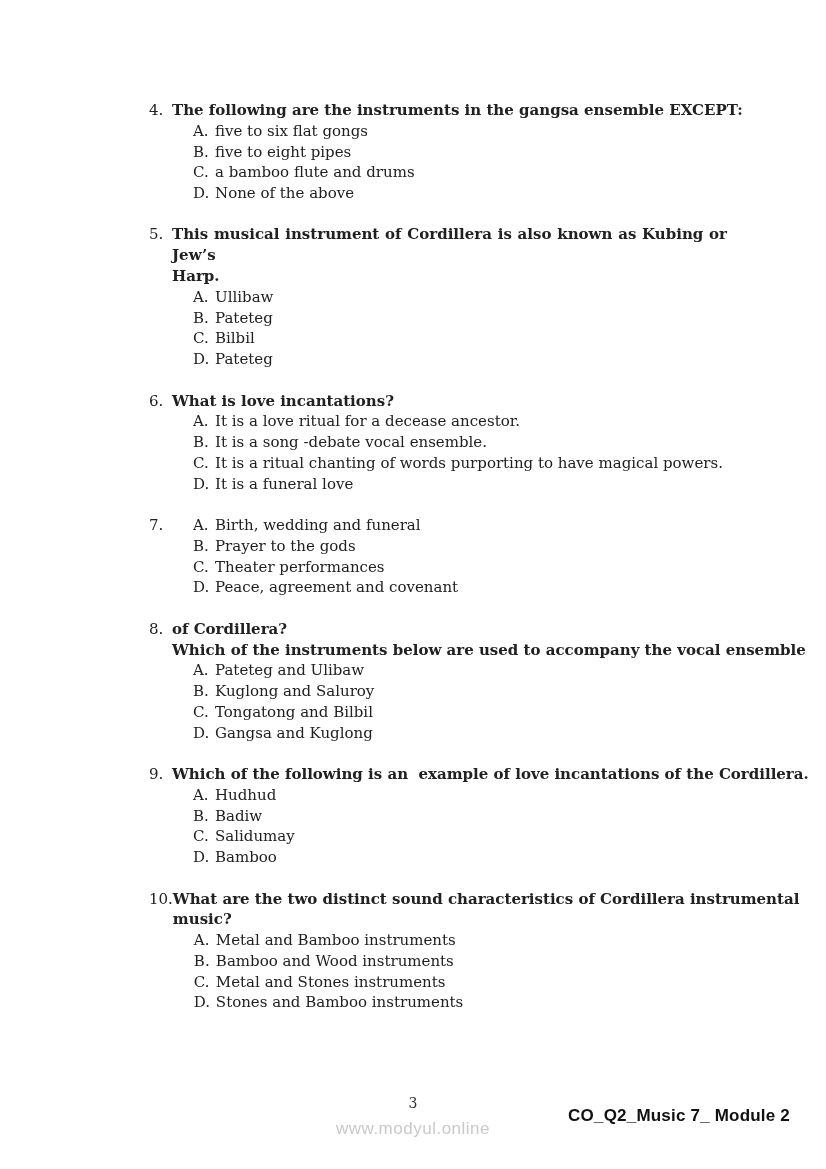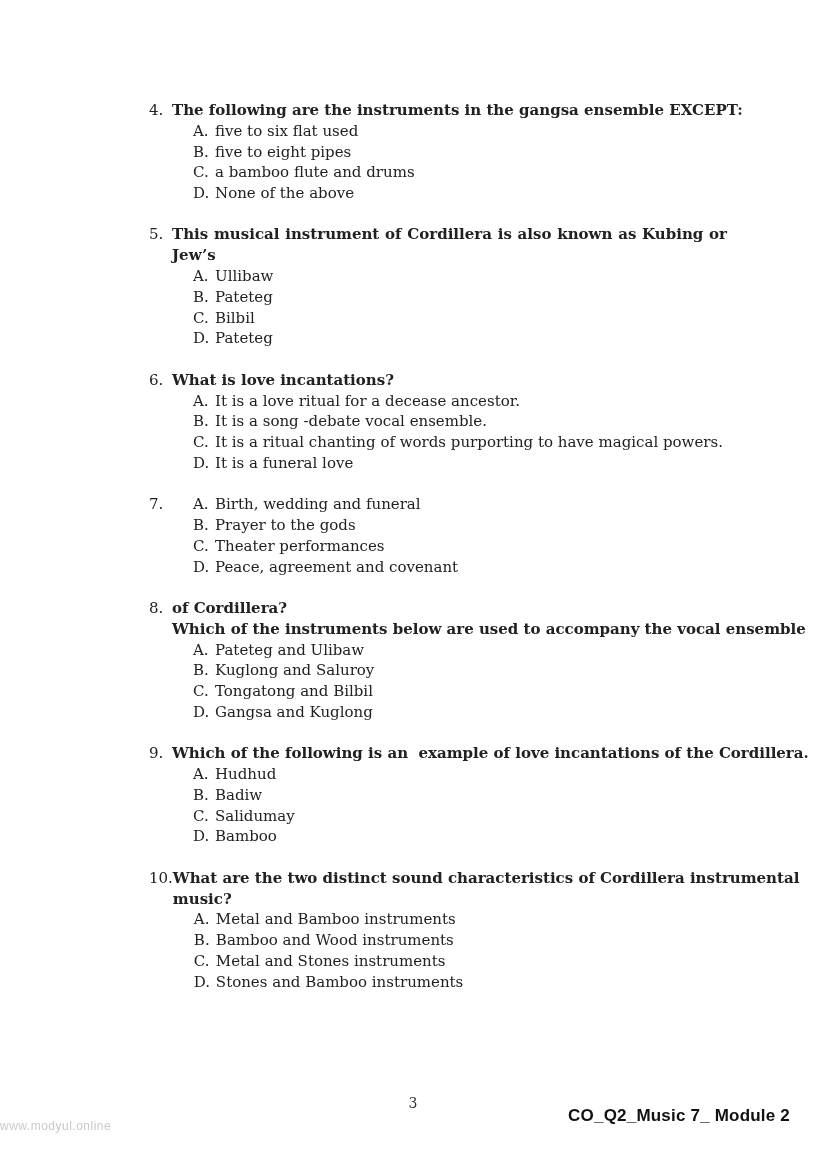--- a/index.html
+++ b/index.html
@@ -46,22 +46,22 @@
     top: 1095px;
     text-align: center;
     font-size: 14px;
     color: #333333;
     font-family: "DejaVu Serif", serif;
   }
   .footer-watermark {
     position: absolute;
     left: 0; right: 0;
     top: 1119px;
-    text-align: left;
-    font-size: 12px;
+    text-align: center;
+    font-size: 17px;
     letter-spacing: 0.5px;
     font-family: "Liberation Sans", sans-serif;
   }
   .footer-module {
     position: absolute;
     right: 36px;
     top: 1106px;
     font-size: 17px;
     font-weight: 700;
     letter-spacing: 0.2px;
@@ -75,41 +75,42 @@
 
 <div class="page" style="color: rgb(33, 33, 33); background: rgb(255, 255, 255);">
   <div class="content">
       <div class="question">
         <div class="qnum">4.</div>
         <div class="qbody">
           <div class="qline">The following are the instruments in the gangsa ensemble EXCEPT:</div>
           <div class="options">
             <div class="option">
               <span class="oletter">A.</span>
-              <span class="otext">five to six flat used</span>
+              <span class="otext">five to six flat gongs</span>
             </div>
             <div class="option">
               <span class="oletter">B.</span>
               <span class="otext">five to eight pipes</span>
             </div>
             <div class="option">
               <span class="oletter">C.</span>
               <span class="otext">a bamboo flute and drums</span>
             </div>
             <div class="option">
               <span class="oletter">D.</span>
               <span class="otext">None of the above</span>
             </div>
           </div>
         </div>
       </div>
       <div class="question">
         <div class="qnum">5.</div>
         <div class="qbody">
           <div class="qline justify">This musical instrument of Cordillera is also known as Kubing or Jew’s</div>
+          <div class="qline">Harp.</div>
           <div class="options">
             <div class="option">
               <span class="oletter">A.</span>
               <span class="otext">Ullibaw</span>
             </div>
             <div class="option">
               <span class="oletter">B.</span>
               <span class="otext">Pateteg</span>
             </div>
             <div class="option">

